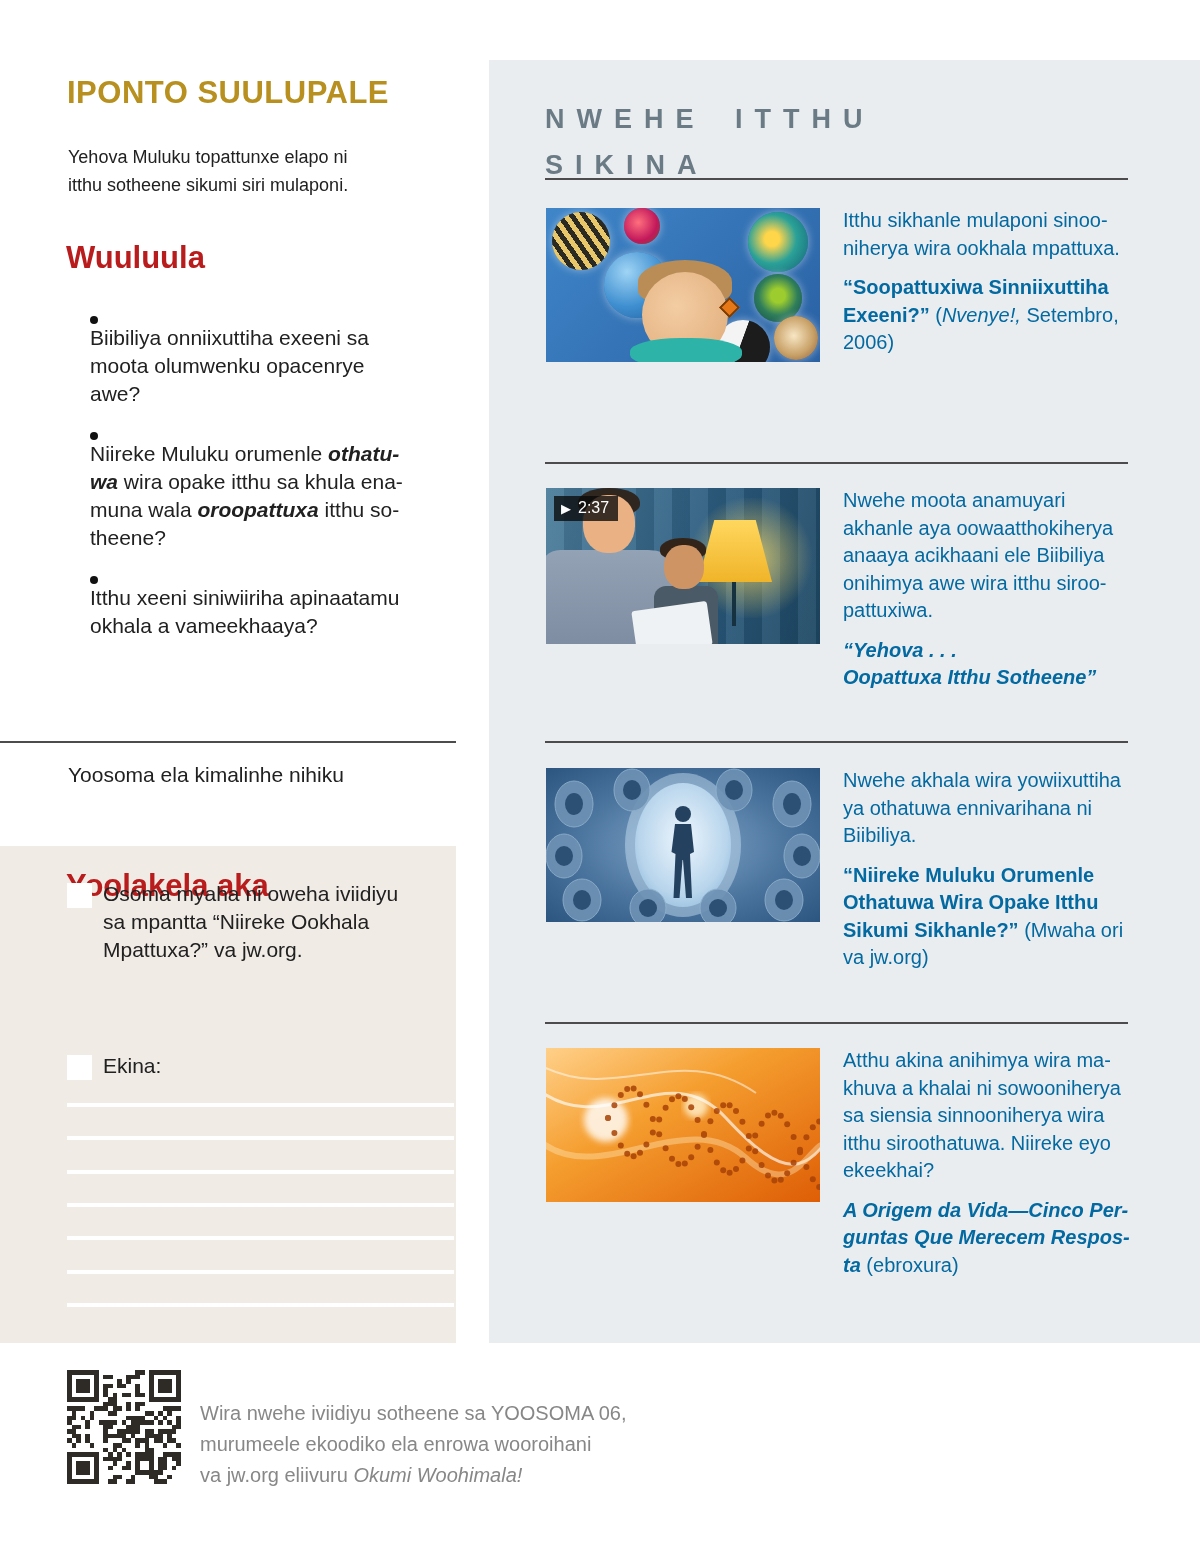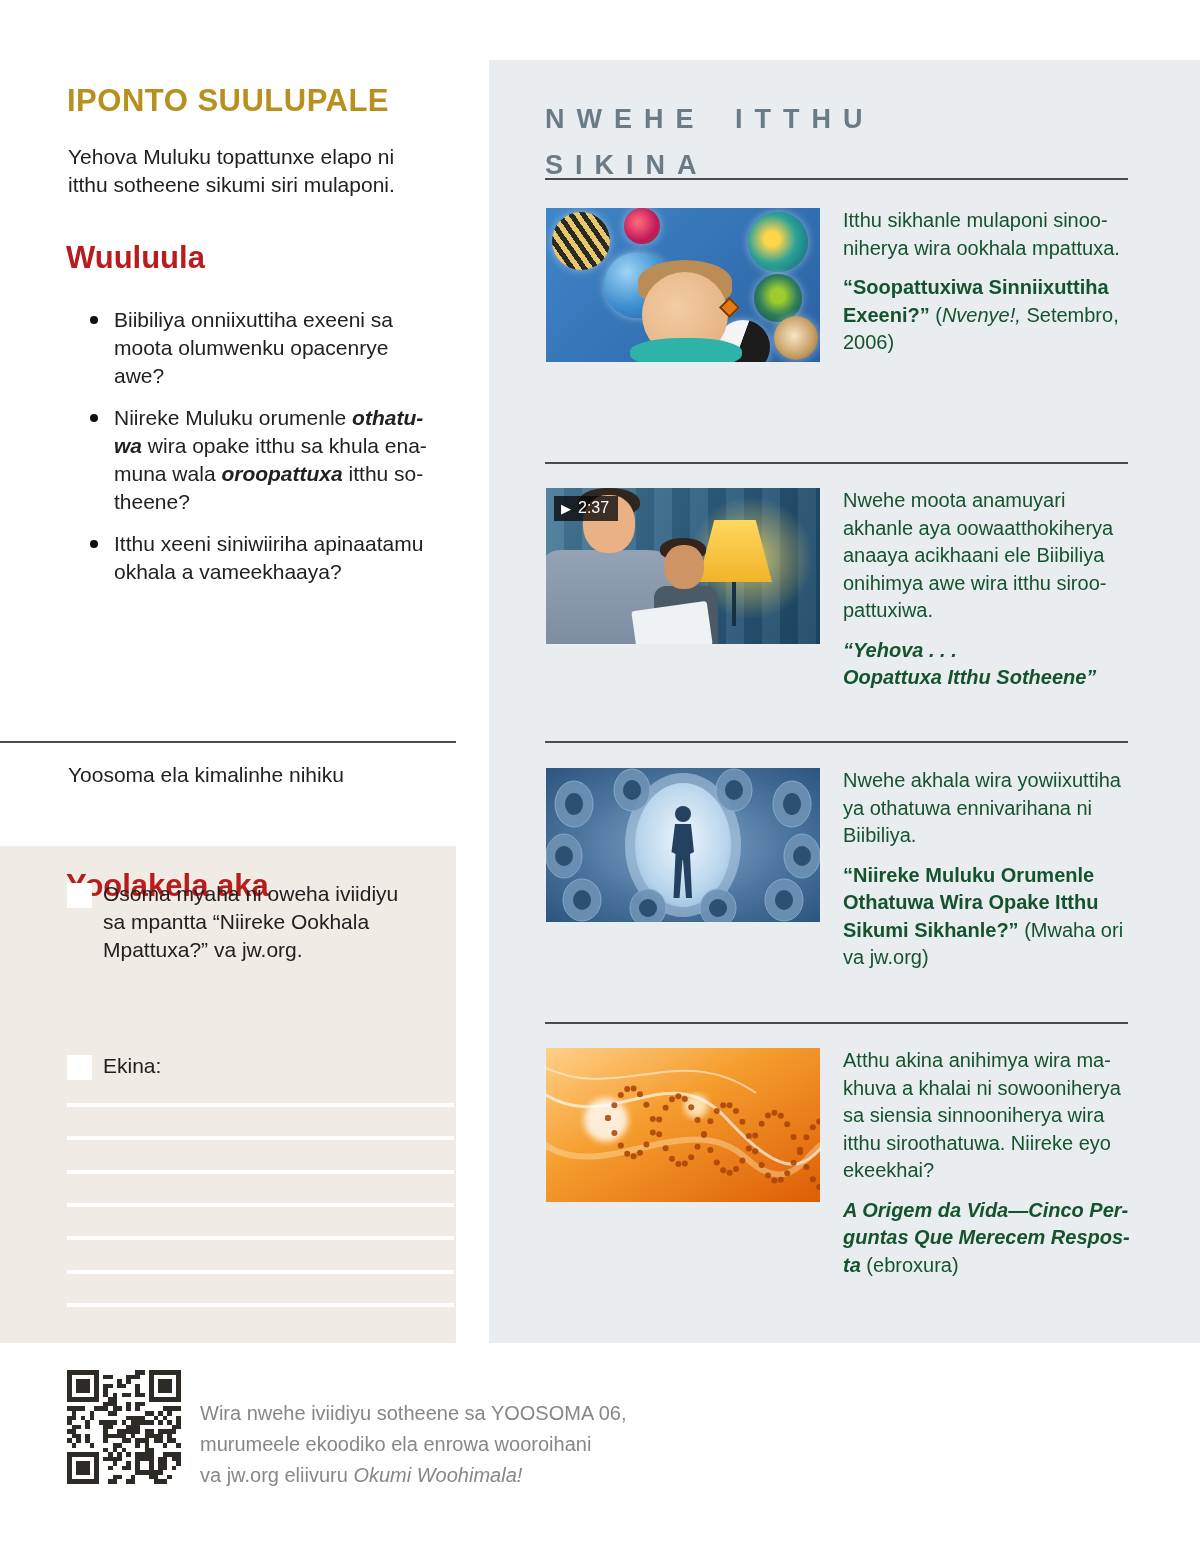--- a/index.html
+++ b/index.html
@@ -5,26 +5,26 @@
   html,body{margin:0;padding:0;background:#fff;}
   #page{position:relative;width:1200px;height:1543px;background:#ffffff;overflow:hidden;
         font-family:"Liberation Sans","DejaVu Sans",sans-serif;color:#212121;}
   .abs{position:absolute;}
   .pre{white-space:pre-line;}
   .seg-bold{font-weight:700;}
   .seg-italic{font-style:italic;}
   .seg-bold-italic{font-weight:700;font-style:italic;}
 
   
-  .main-title{left:67px;top:83px;font-size:31px;font-weight:700;color:#b8901f;letter-spacing:.5px;}
-  .intro{left:68px;top:143px;width:400px;font-size:21px;line-height:28px;}
+  .main-title{left:67px;top:75px;font-size:31px;font-weight:700;color:#b8901f;letter-spacing:.5px;}
+  .intro{left:68px;top:143px;width:400px;font-size:18px;line-height:28px;}
   .h-slate{font-size:31px;font-weight:700;color:#b91c1c;}
   .wuuluula{left:66px;top:240px;}
   .bullets{left:90px;top:306px;width:380px;}
-  .bullet{display:flex;margin-bottom:14px;}
+  .bullet{display:flex;margin-bottom:14px;flex-direction:column;}
   .dot{width:8px;height:8px;border-radius:50%;background:#111;margin:10px 16px 0 0;flex:0 0 8px;}
   .btext{font-size:21px;line-height:28px;width:360px;}
   .rule{left:0;top:741px;width:456px;height:2px;background:#4c4c4c;}
   .reminder{left:68px;top:763px;font-size:21px;}
 
   
   .tan{left:0;top:846px;width:456px;height:497px;background:#f0ebe5;}
   .yoolakela{left:66px;top:868px;}
   .check-row{display:flex;}
   .checkbox{width:25px;height:25px;background:#ffffff;flex:0 0 25px;margin:3px 11px 0 0;}
@@ -32,21 +32,21 @@
   .check2{left:67px;top:1052px;width:380px;align-items:center;}
   .ctext{font-size:21px;line-height:28px;}
   .wline{left:67px;width:387px;height:4px;background:#ffffff;}
 
   
   .panel{left:489px;top:60px;width:711px;height:1283px;background:#e9edf0;}
   .r-heading{left:545px;top:96px;font-size:27px;font-weight:700;color:#6b7b85;
              letter-spacing:12px;word-spacing:10px;line-height:46px;}
   .sep{left:545px;width:583px;height:2px;background:#4c4c4c;}
   .thumb{left:546px;width:274px;height:154px;overflow:hidden;background:#39679b;}
-  .rtext{left:843px;width:310px;font-size:20px;line-height:27.5px;color:#14532d;}
+  .rtext{left:843px;width:310px;font-size:20px;line-height:27.5px;color:#0369a1;}
   .ref{margin-top:12px;}
   .badge{position:absolute;top:8px;left:8px;background:rgba(10,10,10,.78);color:#fff;
          font-size:16px;padding:3px 9px 4px 7px;display:flex;align-items:center;}
   .badge .tri{font-size:13px;margin-right:7px;}
 
   
   .t1{background:linear-gradient(135deg,#3f86c9,#2a61a3);}
   .circ{position:absolute;border-radius:50%;box-shadow:0 0 8px rgba(255,255,255,.45);}
   .c-zebra{left:6px;top:4px;width:58px;height:58px;background:repeating-linear-gradient(55deg,#e8c76a 0 5px,#2a2a22 5px 10px);}
   .c-flower{left:78px;top:0;width:36px;height:36px;background:radial-gradient(circle at 40% 40%,#ff6f7d,#c2185b 60%,#7a4e2d);}

